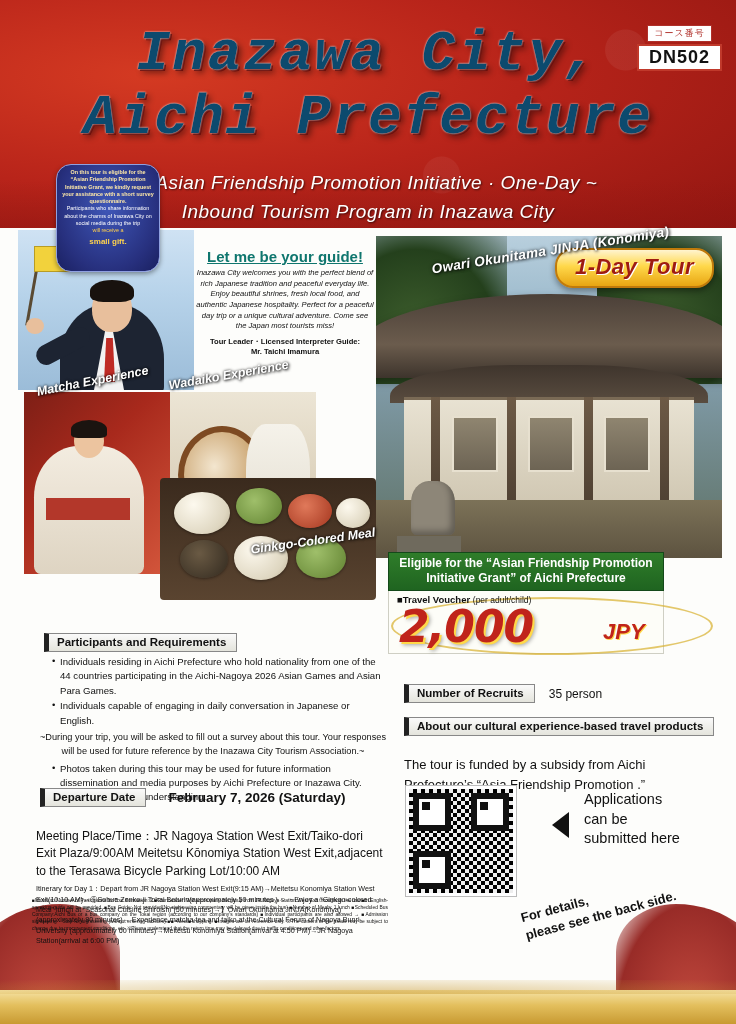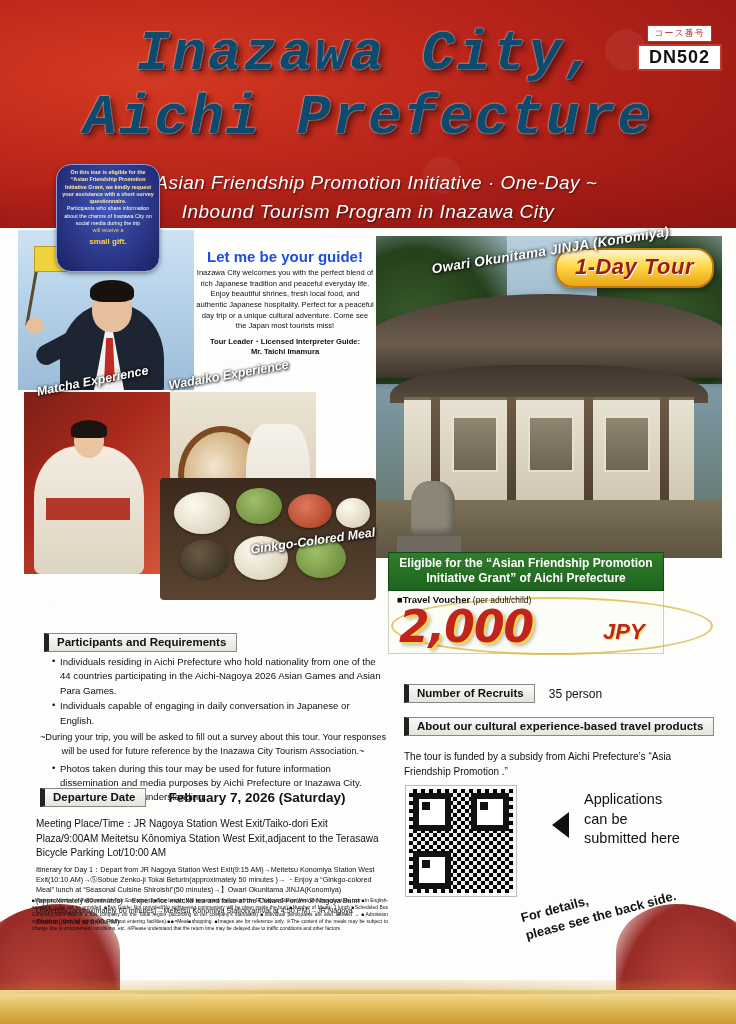--- a/index.html
+++ b/index.html
@@ -144,28 +144,30 @@
   .guide-block {
     position: absolute;
     left: 196px; top: 248px;
     width: 178px;
     z-index: 26;
     text-align: center;
   }
   .guide-title {
     font-size: 15px;
     font-weight: bold;
-    color: #1d4ed8;
+    color: #0f766e;
+    text-decoration: underline;
   }
   .guide-text {
     margin-top: 3px;
     font-size: 7.6px;
     line-height: 1.4;
     color: #111;
     text-align: center;
+    font-style: italic;
   }
   .guide-leader {
     margin-top: 5px;
     font-size: 7.6px;
     font-weight: bold;
     color: #111;
     line-height: 1.35;
   }
 
   
@@ -548,22 +550,22 @@
   }
   .recruits-val { font-size: 12px; color: #111; }
 
   .about-box {
     position: absolute;
     left: 404px; top: 716px;
     width: 312px;
     z-index: 30;
   }
   .about-text {
-    margin-top: 13px;
-    font-size: 10px;
+    margin-top: 19px;
+    font-size: 13px;
     line-height: 1.5;
     color: #111;
   }
 
   
   .dep-row {
     position: absolute;
     left: 40px; top: 788px;
     z-index: 30;
     display: flex;
@@ -574,21 +576,21 @@
 
   
   .journey {
     position: absolute;
     left: 36px; top: 812px;
     width: 348px;
     z-index: 30;
     color: #111;
   }
   .journey-title { font-size: 9.6px; font-weight: bold; }
-  .journey-meet { font-size: 10px; line-height: 1.45; margin-top: 5px; }
+  .journey-meet { font-size: 12px; line-height: 1.45; margin-top: 16px; }
   .journey-itin { font-size: 7.2px; line-height: 1.45; margin-top: 4px; }
 
   .fineprint {
     position: absolute;
     left: 32px; top: 898px;
     width: 356px;
     font-size: 4.9px;
     line-height: 1.42;
     color: #111;
     z-index: 30;

